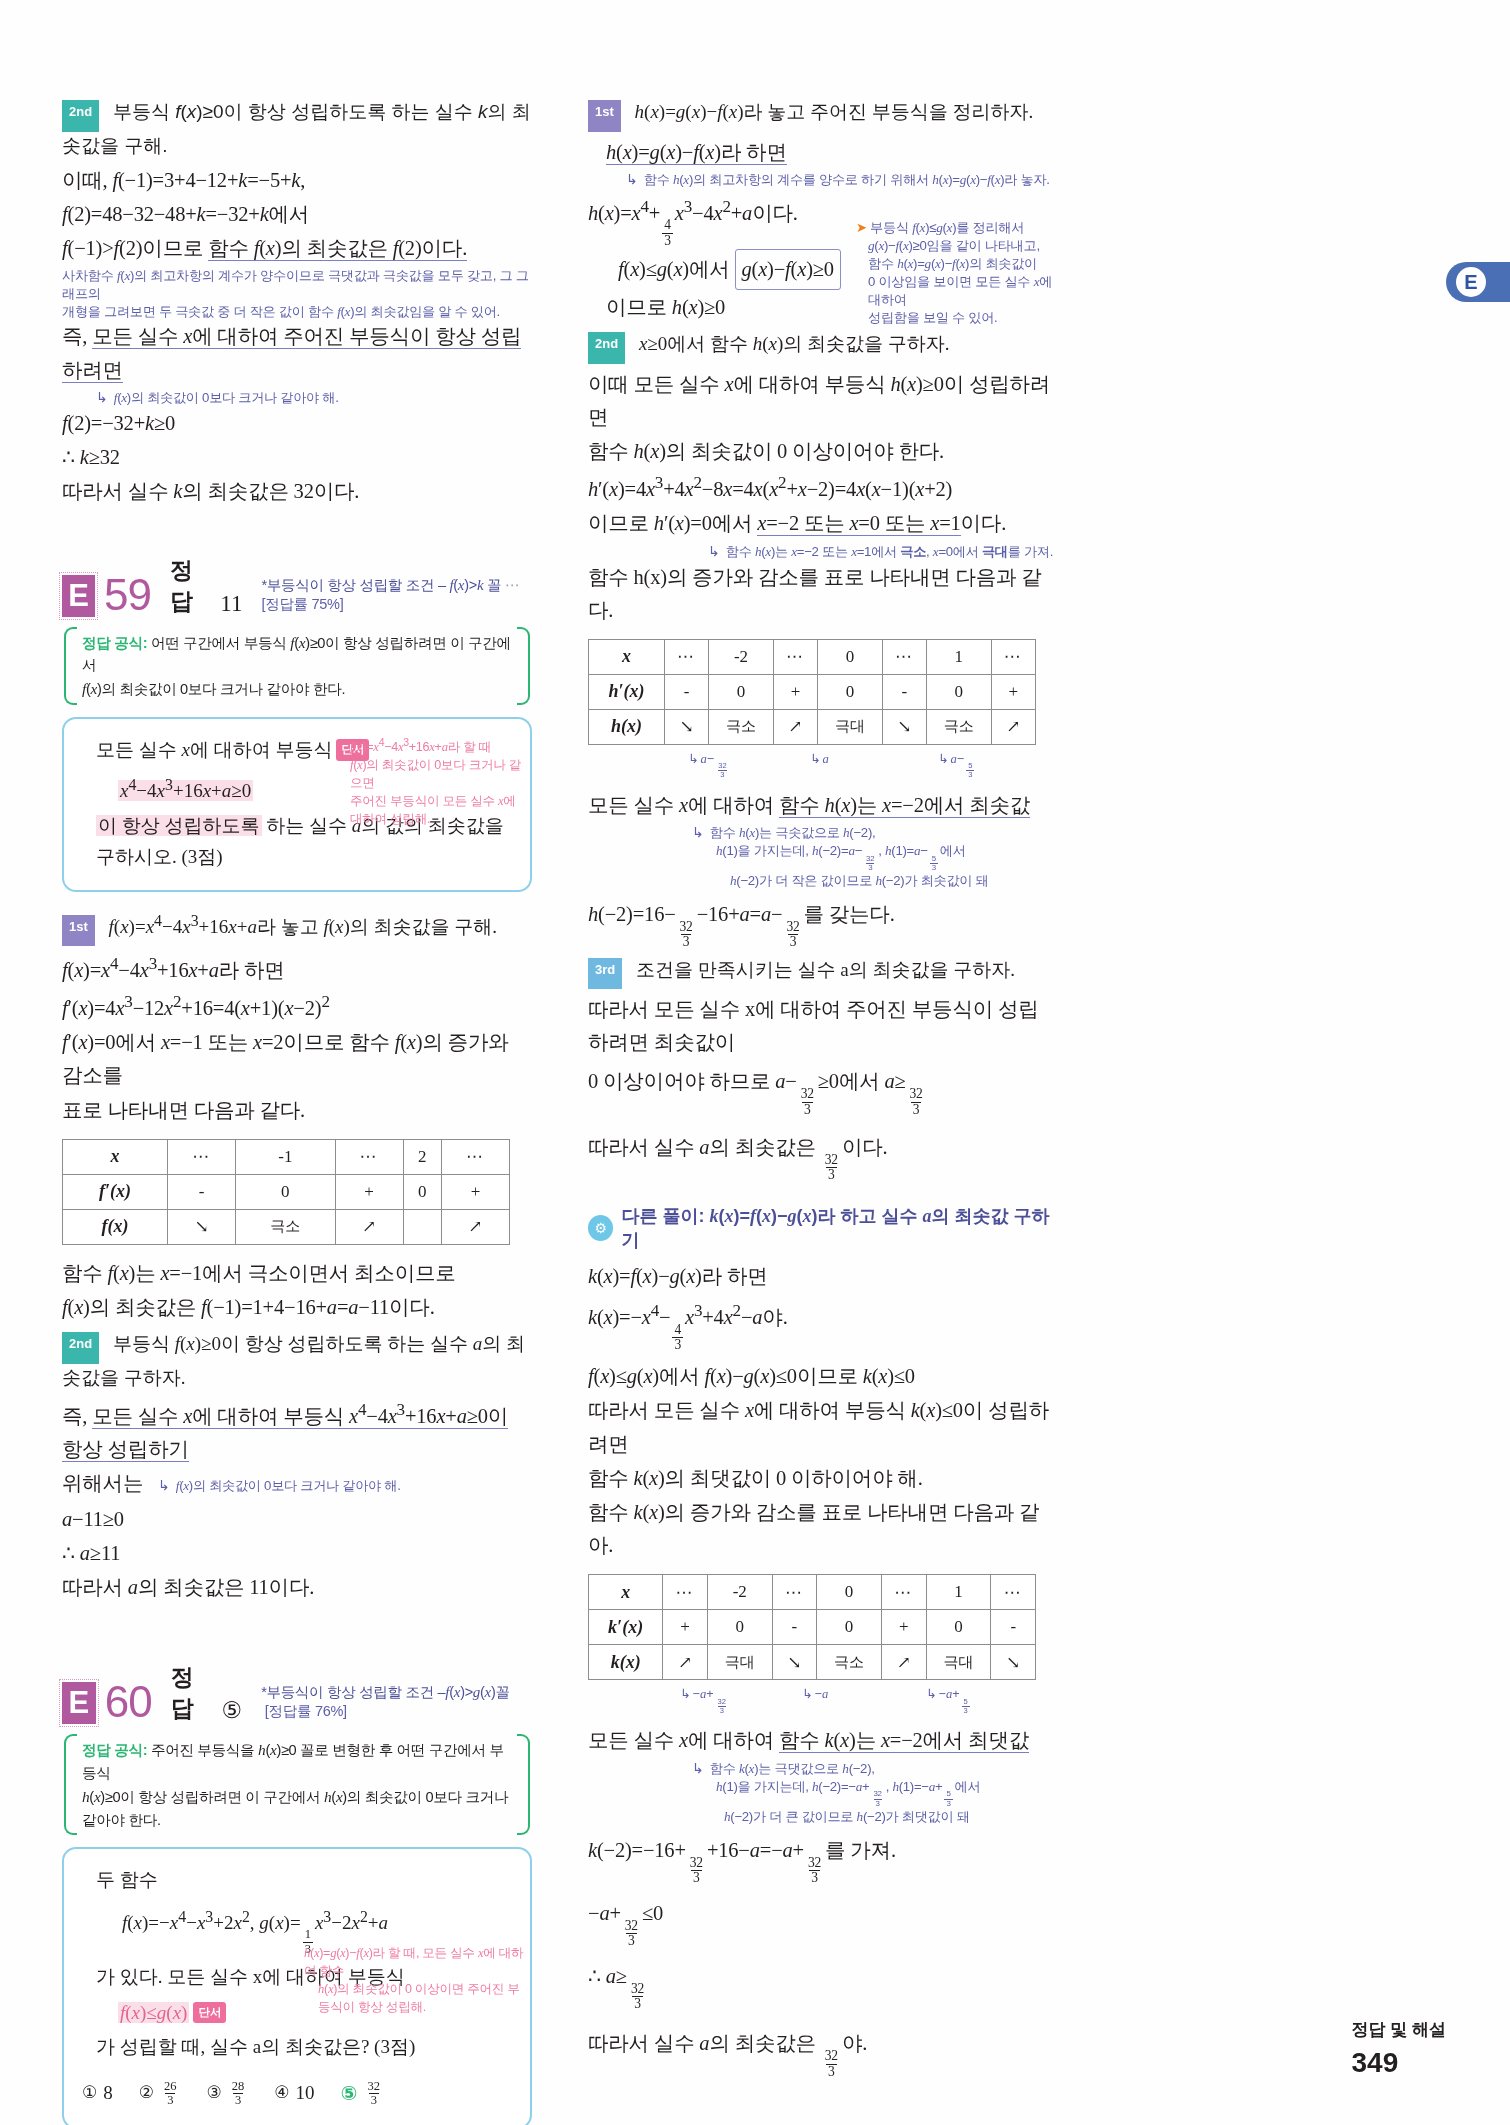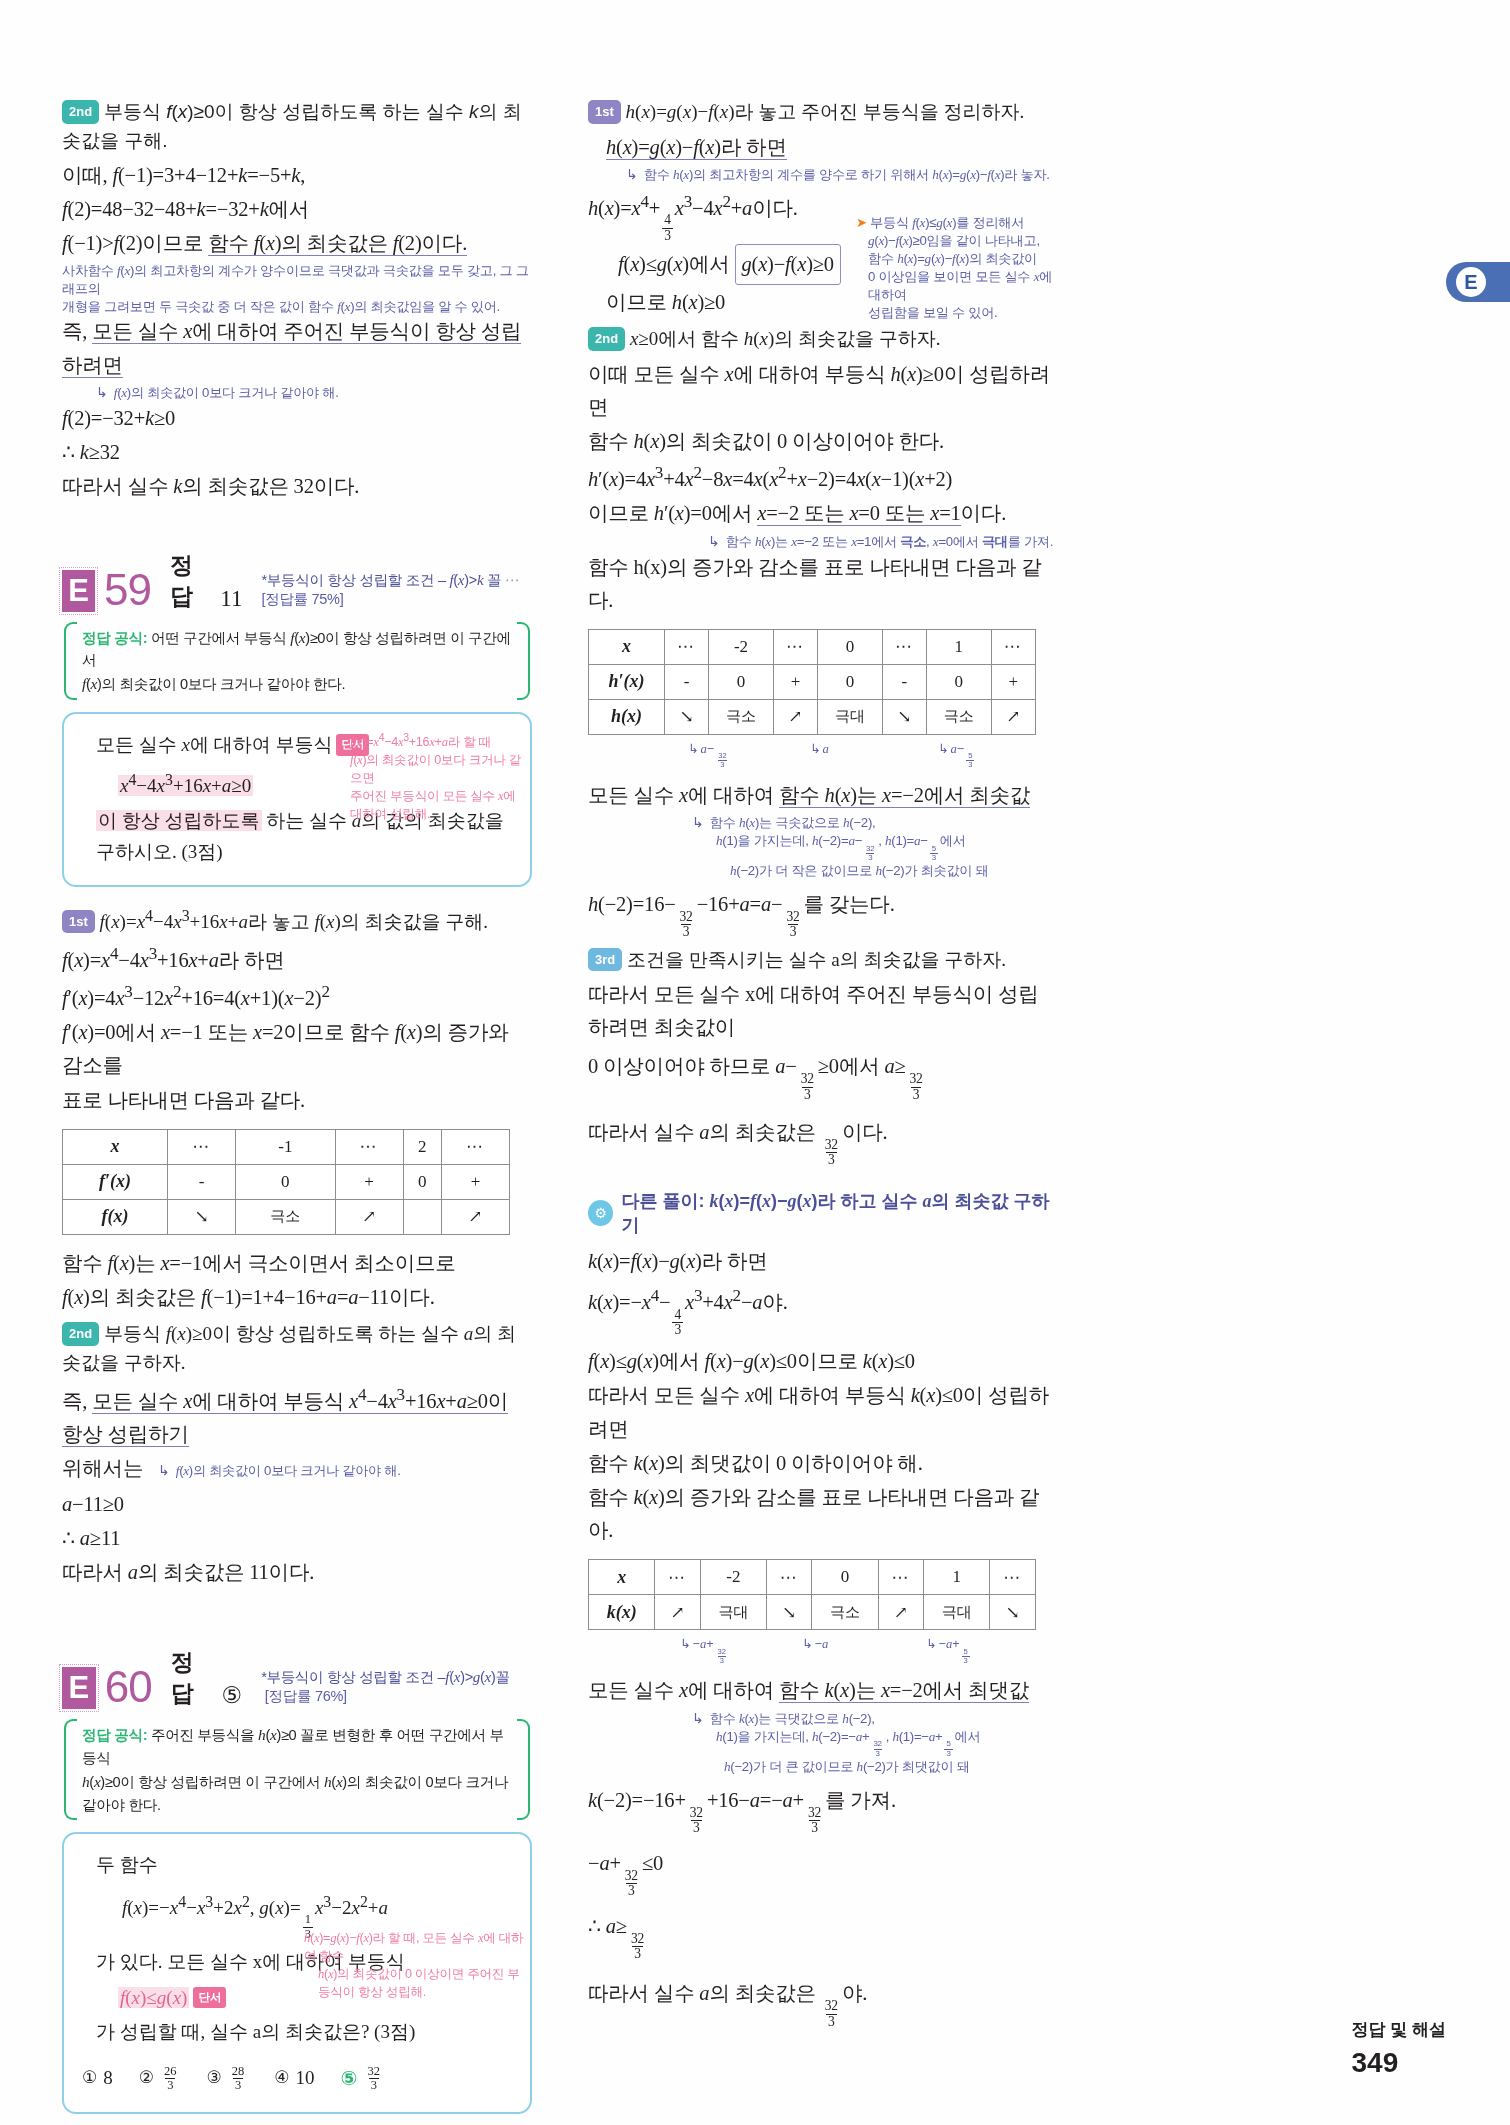--- a/index.html
+++ b/index.html
@@ -17,21 +17,21 @@
   
   .line{font-size:20.5px;line-height:1.62;margin:0 0 1px 0;letter-spacing:-0.2px;}
   .ko{font-family:"Liberation Sans","DejaVu Sans",sans-serif;}
   .mathn{font-style:normal;}
   i{font-style:italic;}
 
   
   .badge{
     display:inline-block;color:#fff;font-size:13px;font-weight:bold;
     font-family:"Liberation Sans","DejaVu Sans",sans-serif;
-    padding:2px 7px 2px;border-radius:5px;vertical-align:2px;
+    padding:2px 7px 10px;border-radius:0;vertical-align:2px;margin-right:9px;
     letter-spacing:0px;
   }
   .badge.st1{background:#8f84c4;text-align:center;}
   .badge.st2{background:#3bb6ad;}
   .badge.st3{background:#6fb8e0;}
   .badge.st2b{background:#3bb6ad;}
   .step-row{font-size:19px;line-height:1.5;margin:6px 0 4px;}
 
   
   .hint{
@@ -488,20 +488,30 @@
         <th>x</th>
         <td class="dots">⋯</td>
         <td>-2</td>
         <td class="dots">⋯</td>
         <td>0</td>
         <td class="dots">⋯</td>
         <td>1</td>
         <td class="dots">⋯</td>
       </tr>
       <tr>
+        <th><i>k</i>′(<i>x</i>)</th>
+        <td>+</td>
+        <td>0</td>
+        <td>-</td>
+        <td>0</td>
+        <td>+</td>
+        <td>0</td>
+        <td>-</td>
+      </tr>
+      <tr>
         <th><i>k</i>(<i>x</i>)</th>
         <td>↗</td>
         <td class="ko-cell">극대</td>
         <td>↘</td>
         <td class="ko-cell">극소</td>
         <td>↗</td>
         <td class="ko-cell">극대</td>
         <td>↘</td>
       </tr>
     </tbody>

